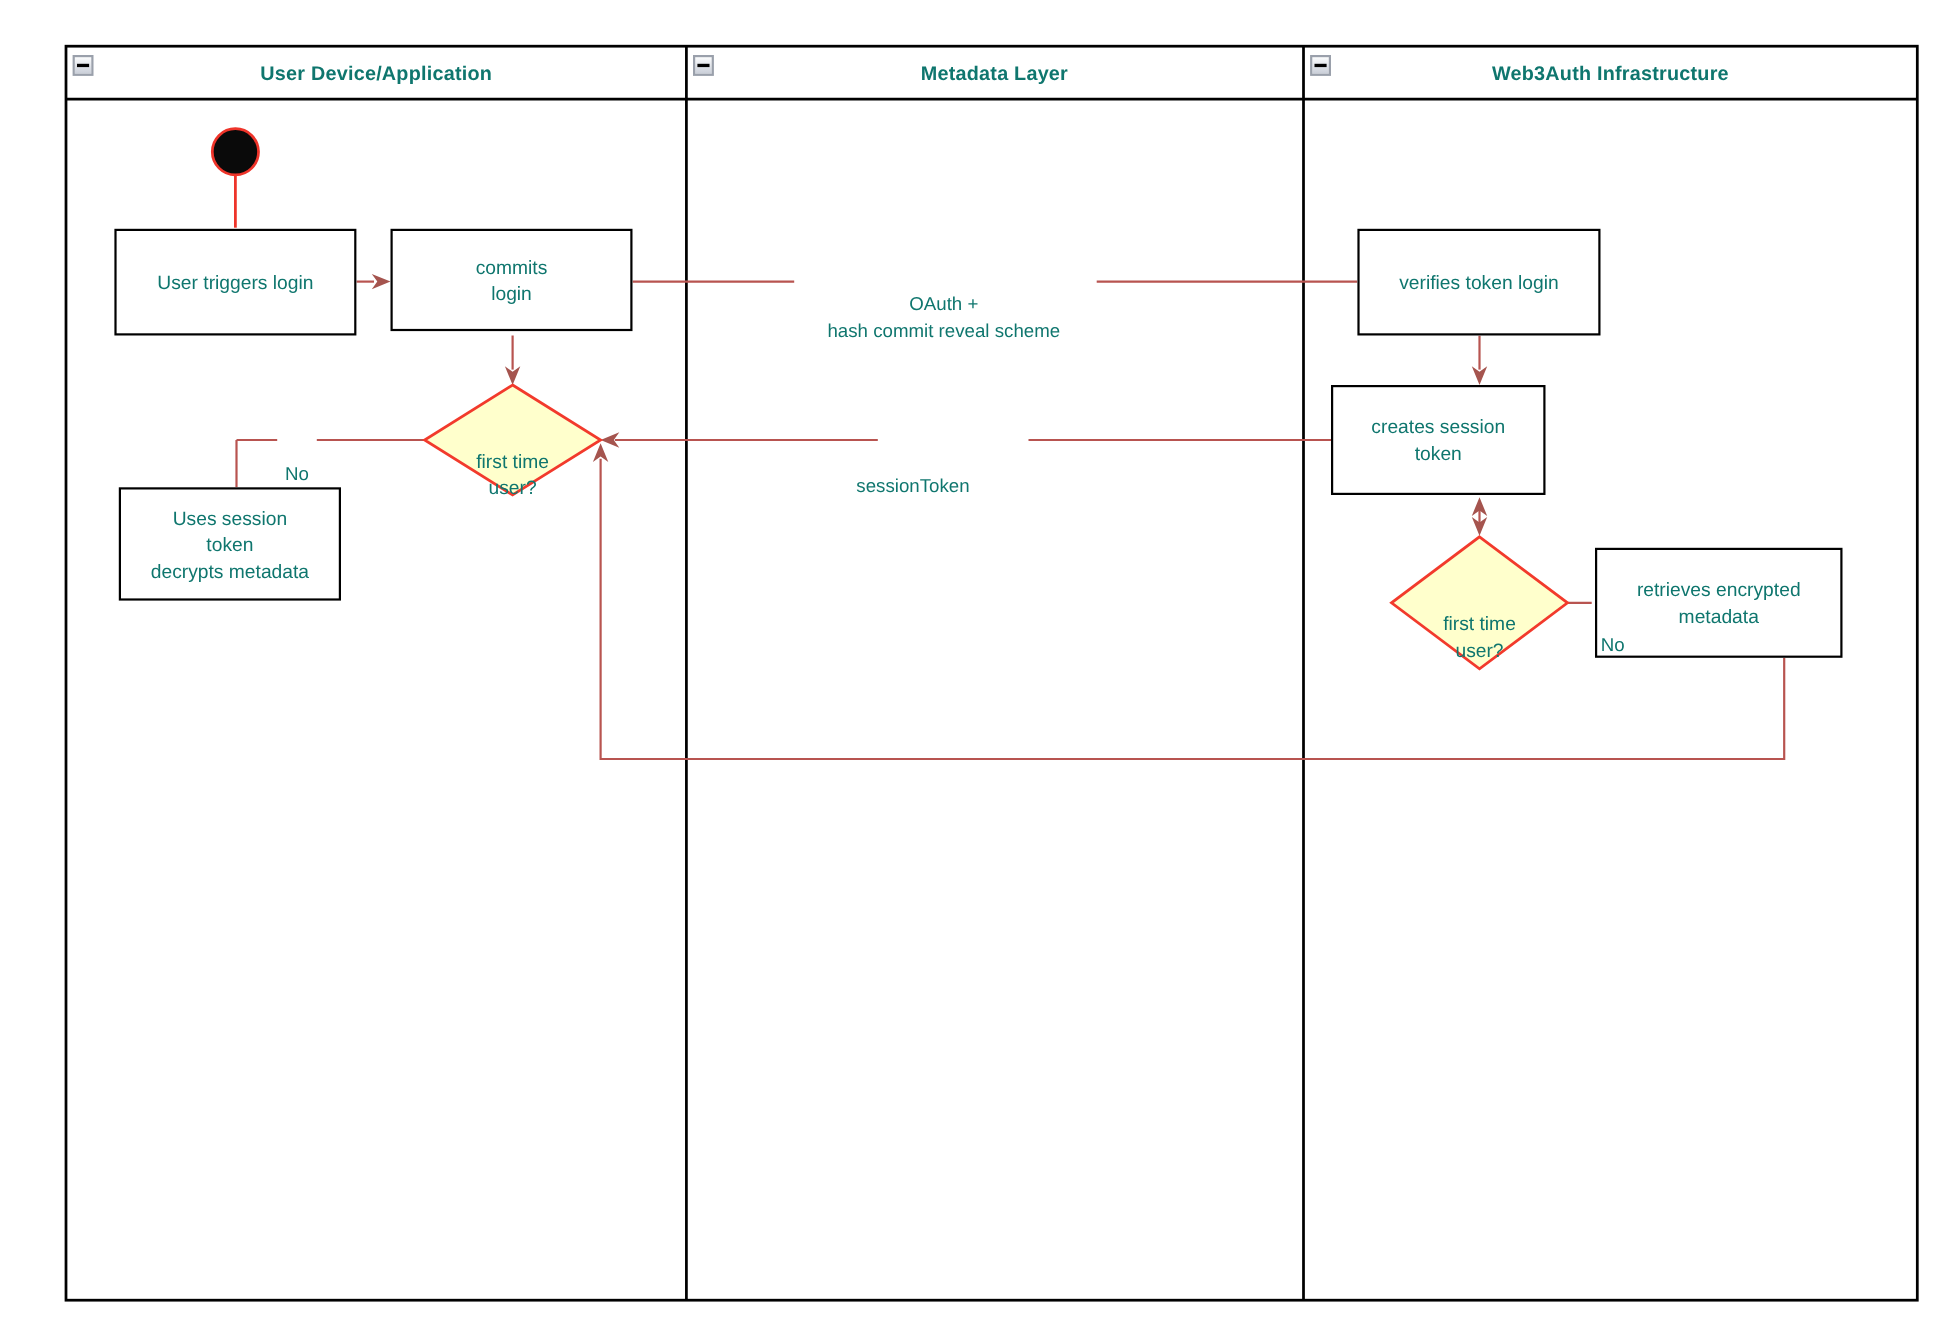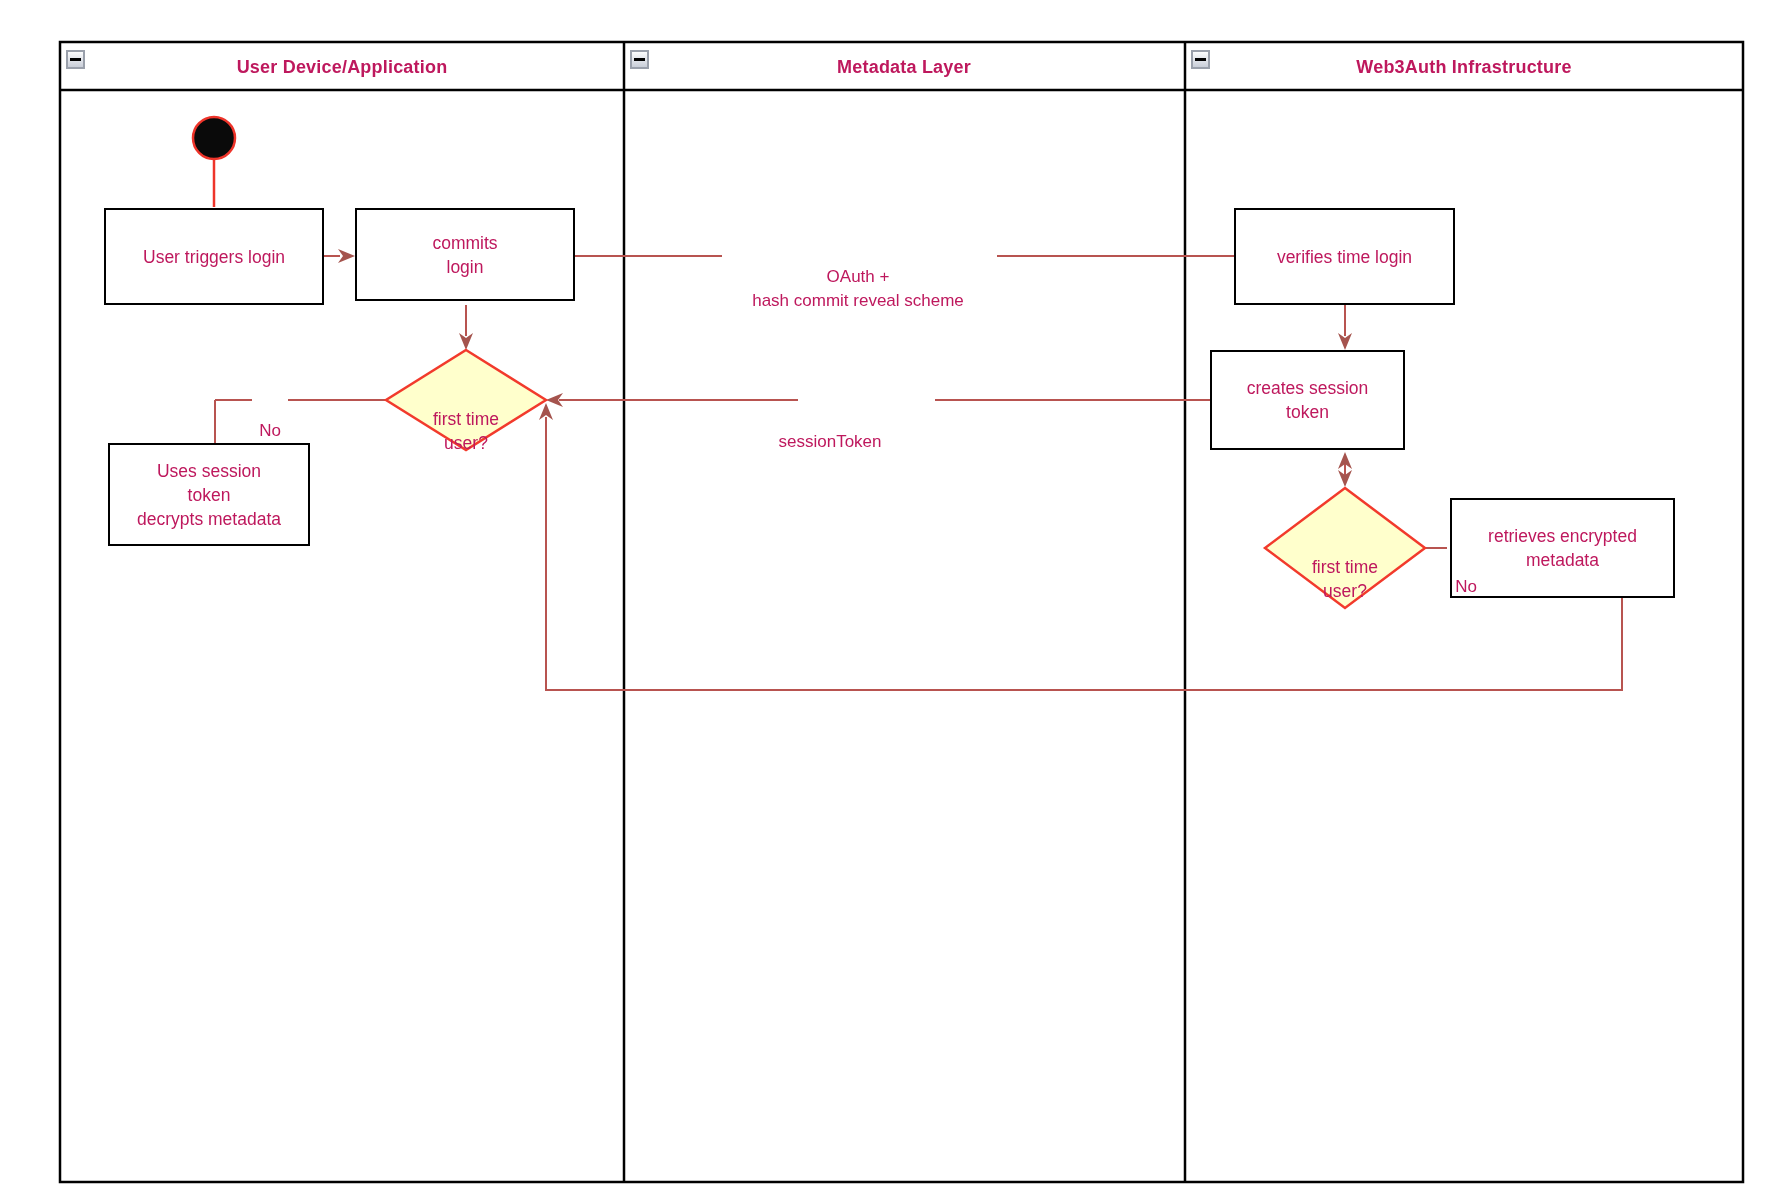--- a/index.html
+++ b/index.html
@@ -1,18 +1,18 @@
 <!DOCTYPE html>
 <html><head>
 <meta charset="utf-8">
 <style>
   html,body{margin:0;padding:0;background:#ffffff;}
   .canvas{
     position:relative;width:1780px;height:1202px;background:#ffffff;
-    font-family:"Liberation Sans", sans-serif;color:#be185d;overflow:hidden;
+    font-family:"Liberation Sans", sans-serif;color:#0f766e;overflow:hidden;
   }
   svg.layer{position:absolute;left:0;top:0;}
   
   .lane-title{
     position:absolute;transform:translate(-50%,-50%);
     font-size:18px;font-weight:bold;white-space:nowrap;letter-spacing:.2px;
   }
   .collapse-icon{
     position:absolute;width:19px;height:19px;box-sizing:border-box;
     border:2px solid #9aa0ab;background:linear-gradient(#fbfcfd,#c9ced8);
@@ -104,21 +104,21 @@
   <div class="lane-title" style="left:342px;top:67px">User Device/Application</div>
   <div class="lane-title" style="left:904px;top:67px">Metadata Layer</div>
   <div class="lane-title" style="left:1464px;top:67px">Web3Auth Infrastructure</div>
 
   <div class="node-box" style="left:104px;top:208px;width:220px;height:97px">User triggers login</div>
   <div class="node-box" style="left:355px;top:208px;width:220px;height:93px">commits
 login</div>
   <div class="node-box" style="left:108px;top:443px;width:202px;height:103px">Uses session
 token
 decrypts metadata</div>
-  <div class="node-box" style="left:1234px;top:208px;width:221px;height:97px">verifies time login</div>
+  <div class="node-box" style="left:1234px;top:208px;width:221px;height:97px">verifies token login</div>
   <div class="node-box" style="left:1210px;top:350px;width:195px;height:100px">creates session
 token</div>
   <div class="node-box" style="left:1450px;top:498px;width:225px;height:100px">retrieves encrypted
 metadata</div>
 
   <div class="float-label" style="left:466px;top:399px">first time
 user?</div>
   <div class="float-label" style="left:1345px;top:547px">first time
 user?</div>
 

